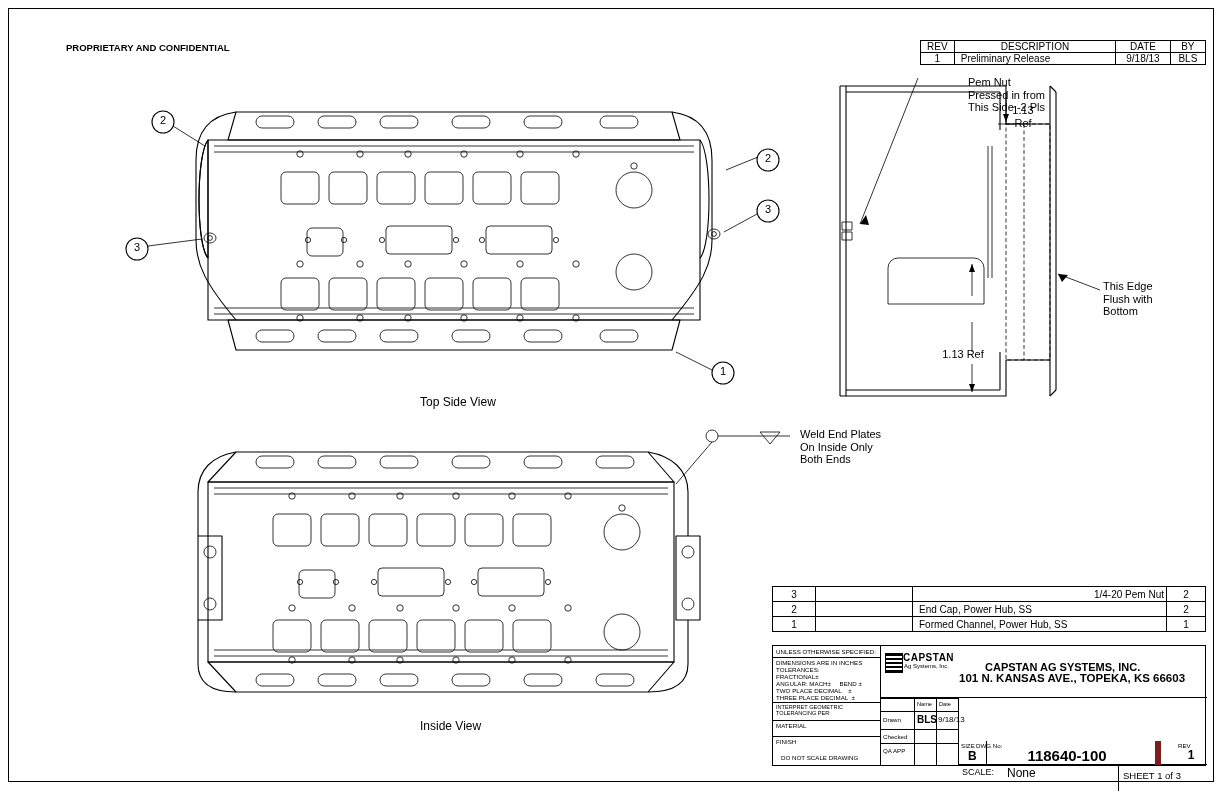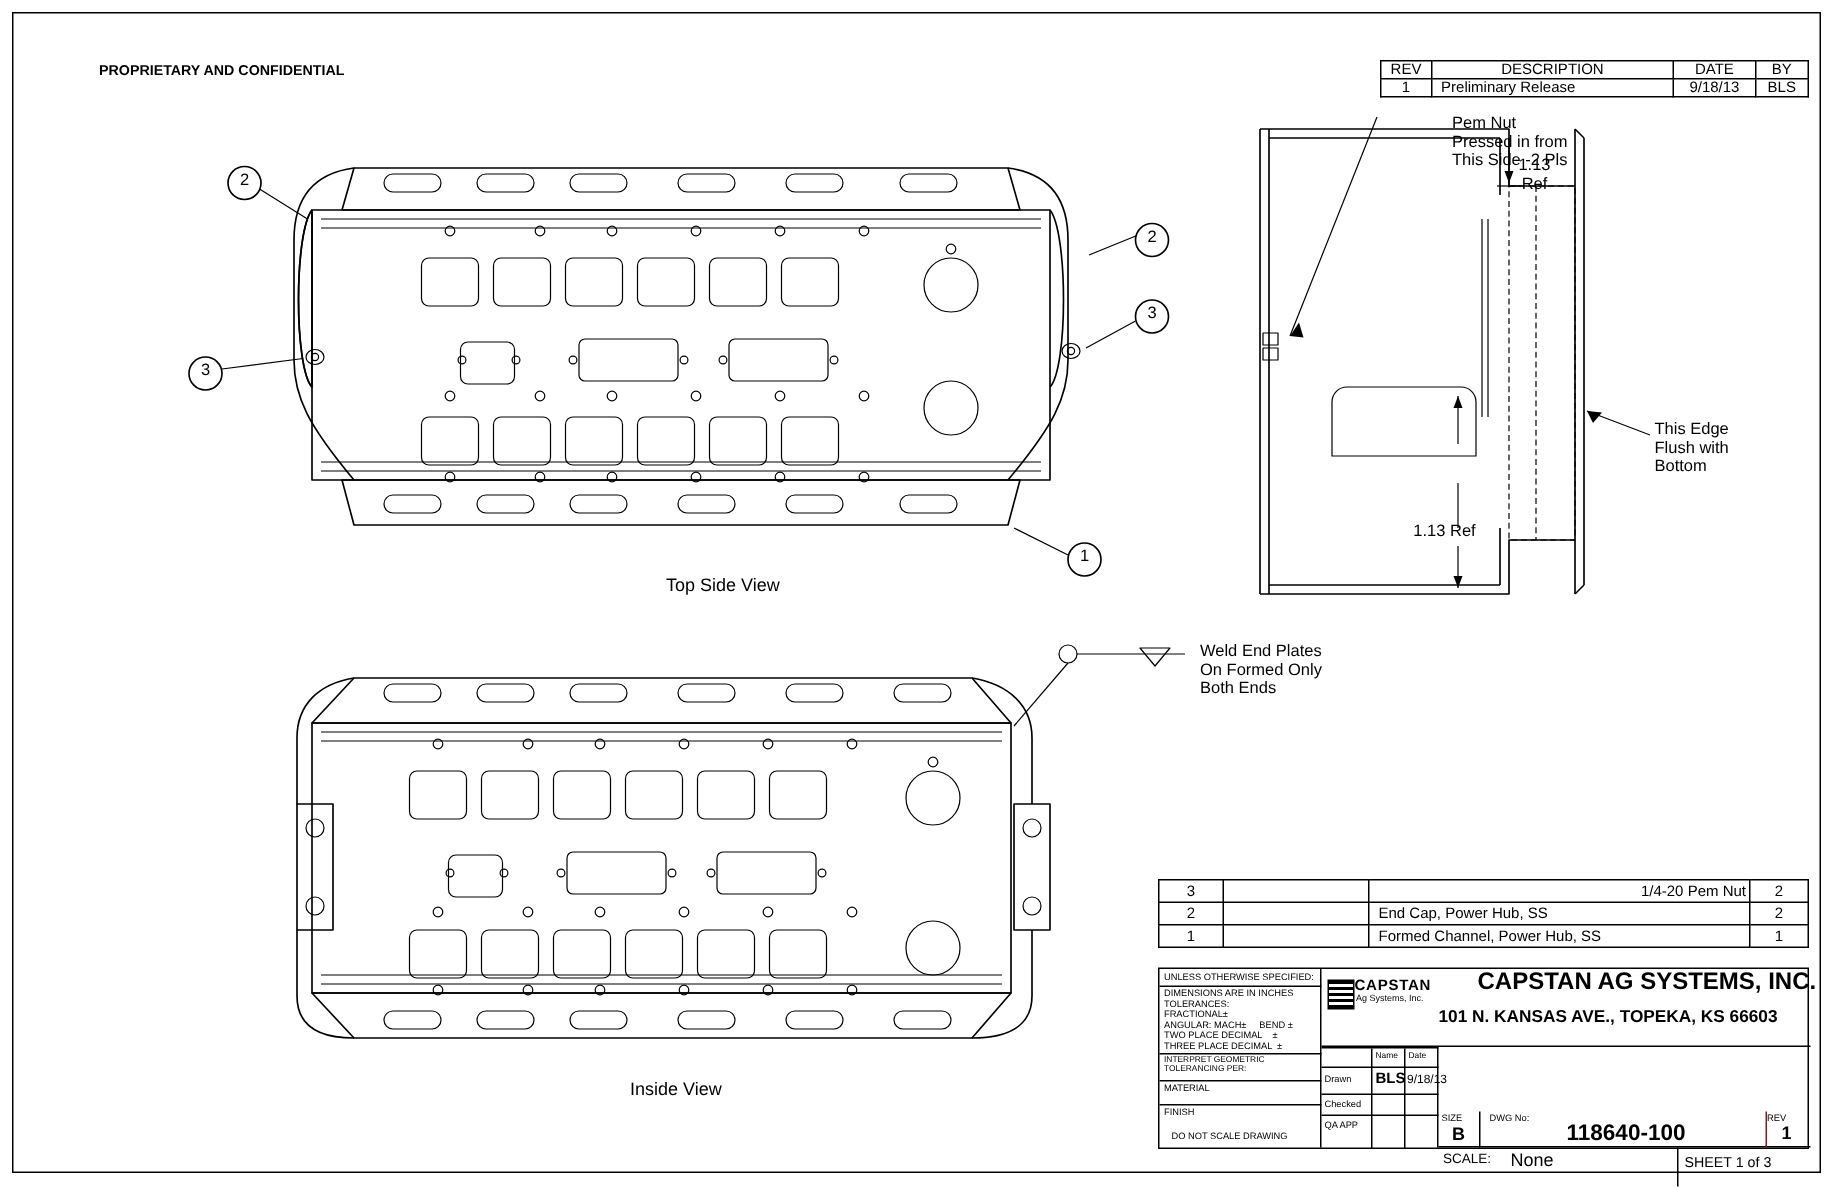--- a/index.html
+++ b/index.html
@@ -28,31 +28,31 @@
   .hidden-l { stroke-dasharray:4 2.5; }
 </style>
 </head>
 <body>
 
 <div id="sheet">
   <div class="frame"></div>
 
   <div class="txt bold" style="left:66px; top:43px; font-size:9.5px;">PROPRIETARY AND CONFIDENTIAL</div>
 
-  <div class="txt vlbl" style="left:420px; top:384px;margin-left:24px;">Top Side View</div>
+  <div class="txt vlbl" style="left:420px; top:396px;">Top Side View</div>
   <div class="txt vlbl" style="left:420px; top:720px;">Inside View</div>
 
   <div class="txt callout" style="left:920px; top:76px;margin-left:48px;">Pem Nut
 Pressed in from
 This Side -2 Pls</div>
   <div class="txt callout" style="left:1103px; top:280px;">This Edge
 Flush with
 Bottom</div>
   <div class="txt callout" style="left:800px; top:428px;">Weld End Plates
-On Formed Only
+On Inside Only
 Both Ends</div>
 
   <div class="txt dimtxt" style="left:1006px; top:104px; width:34px;">1.13
 Ref</div>
   <div class="txt dimtxt" style="left:932px; top:348px; width:62px;">1.13 Ref</div>
 
   <div class="txt balloon-text" style="left:154px; top:114px; width:18px;">2</div>
   <div class="txt balloon-text" style="left:759px; top:152px; width:18px;">2</div>
   <div class="txt balloon-text" style="left:759px; top:203px; width:18px;">3</div>
   <div class="txt balloon-text" style="left:128px; top:241px; width:18px;">3</div>
@@ -398,31 +398,31 @@
       <div class="txt tiny" style="position:absolute; left:2px; top:48px;">QA APP</div>
     </div>
 
     <div style="position:absolute; left:108px; top:0; width:326px; height:52px; box-sizing:border-box; border-bottom:1px solid #000;">
       <div style="position:absolute; left:4px; top:6px; width:78px; height:22px;">
         <div style="position:absolute; left:0; top:1px; width:16px; height:18px; border:1px solid #000; background:
           repeating-linear-gradient(0deg,#000 0 2px,#fff 2px 4px);"></div>
         <div class="txt bold" style="left:18px; top:0px; font-size:10px; letter-spacing:0.5px;">CAPSTAN</div>
         <div class="txt" style="left:19px; top:11px; font-size:6px;">Ag Systems, Inc.</div>
       </div>
-      <div class="txt bold" style="left:104px; top:0; font-size:16px;">CAPSTAN AG SYSTEMS, INC.</div>
+      <div class="txt bold" style="left:104px; top:15px; font-size:11px;">CAPSTAN AG SYSTEMS, INC.</div>
       <div class="txt bold" style="left:78px; top:26px; font-size:11.5px;">101 N. KANSAS AVE., TOPEKA, KS 66603</div>
     </div>
 
 
     <div style="position:absolute; left:186px; top:95px; width:248px; height:24px; box-sizing:border-box; border-bottom:1px solid #000;">
       <div style="position:absolute; left:0; top:0; width:28px; height:24px; border-right:1px solid #000; box-sizing:border-box;">
         <div class="txt tiny" style="left:2px; top:1px;">SIZE</div>
         <div class="txt bold" style="left:9px; top:9px; font-size:12px;">B</div>
       </div>
-      <div style="position:absolute; left:31px; top:0; width:188px; height:24px; border-right:1px solid #7f1d1d; box-sizing:border-box;">
+      <div style="position:absolute; left:14px; top:0; width:188px; height:24px; border-right:6px solid #7f1d1d; box-sizing:border-box;">
         <div class="txt tiny" style="left:3px; top:1px;">DWG No:</div>
         <div class="txt bold ctr" style="left:0; top:6px; width:188px; font-size:15px;">118640-100</div>
       </div>
       <div style="position:absolute; left:216px; top:0; width:32px; height:24px; box-sizing:border-box;">
         <div class="txt tiny" style="left:3px; top:1px;">REV</div>
         <div class="txt bold ctr" style="left:0; top:8px; width:32px; font-size:12px;">1</div>
       </div>
     </div>
 
     <div style="position:absolute; left:186px; top:119px; width:248px; height:26px; box-sizing:border-box;">

